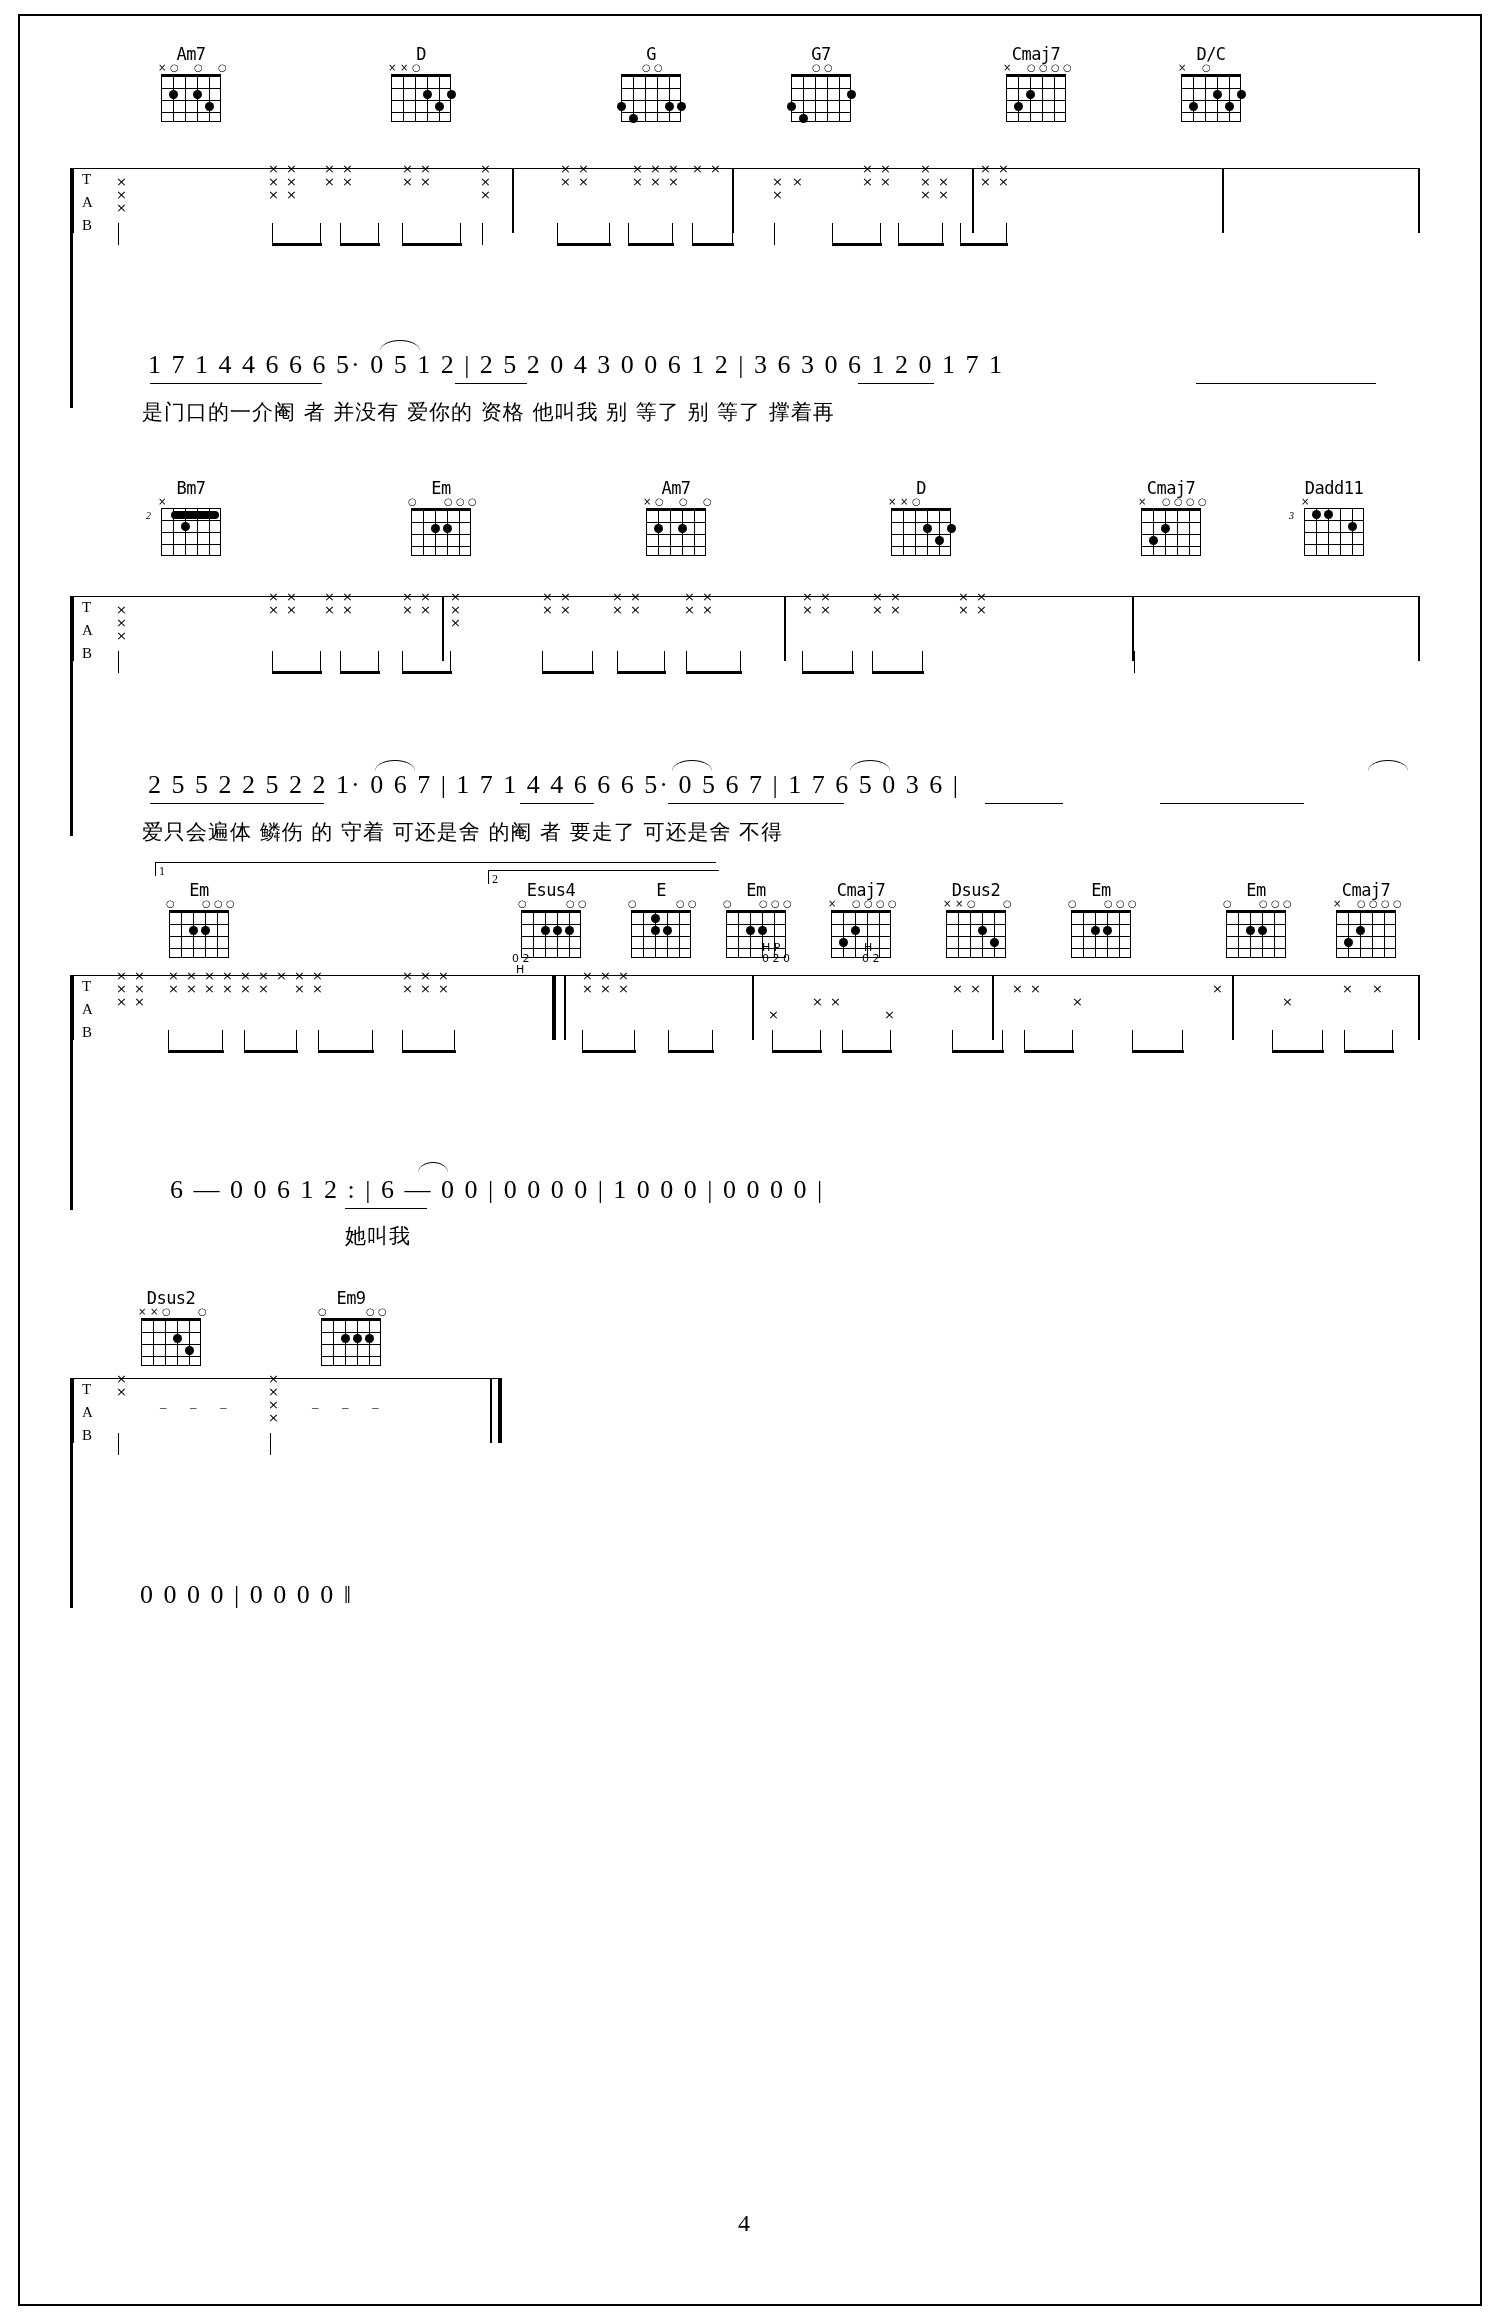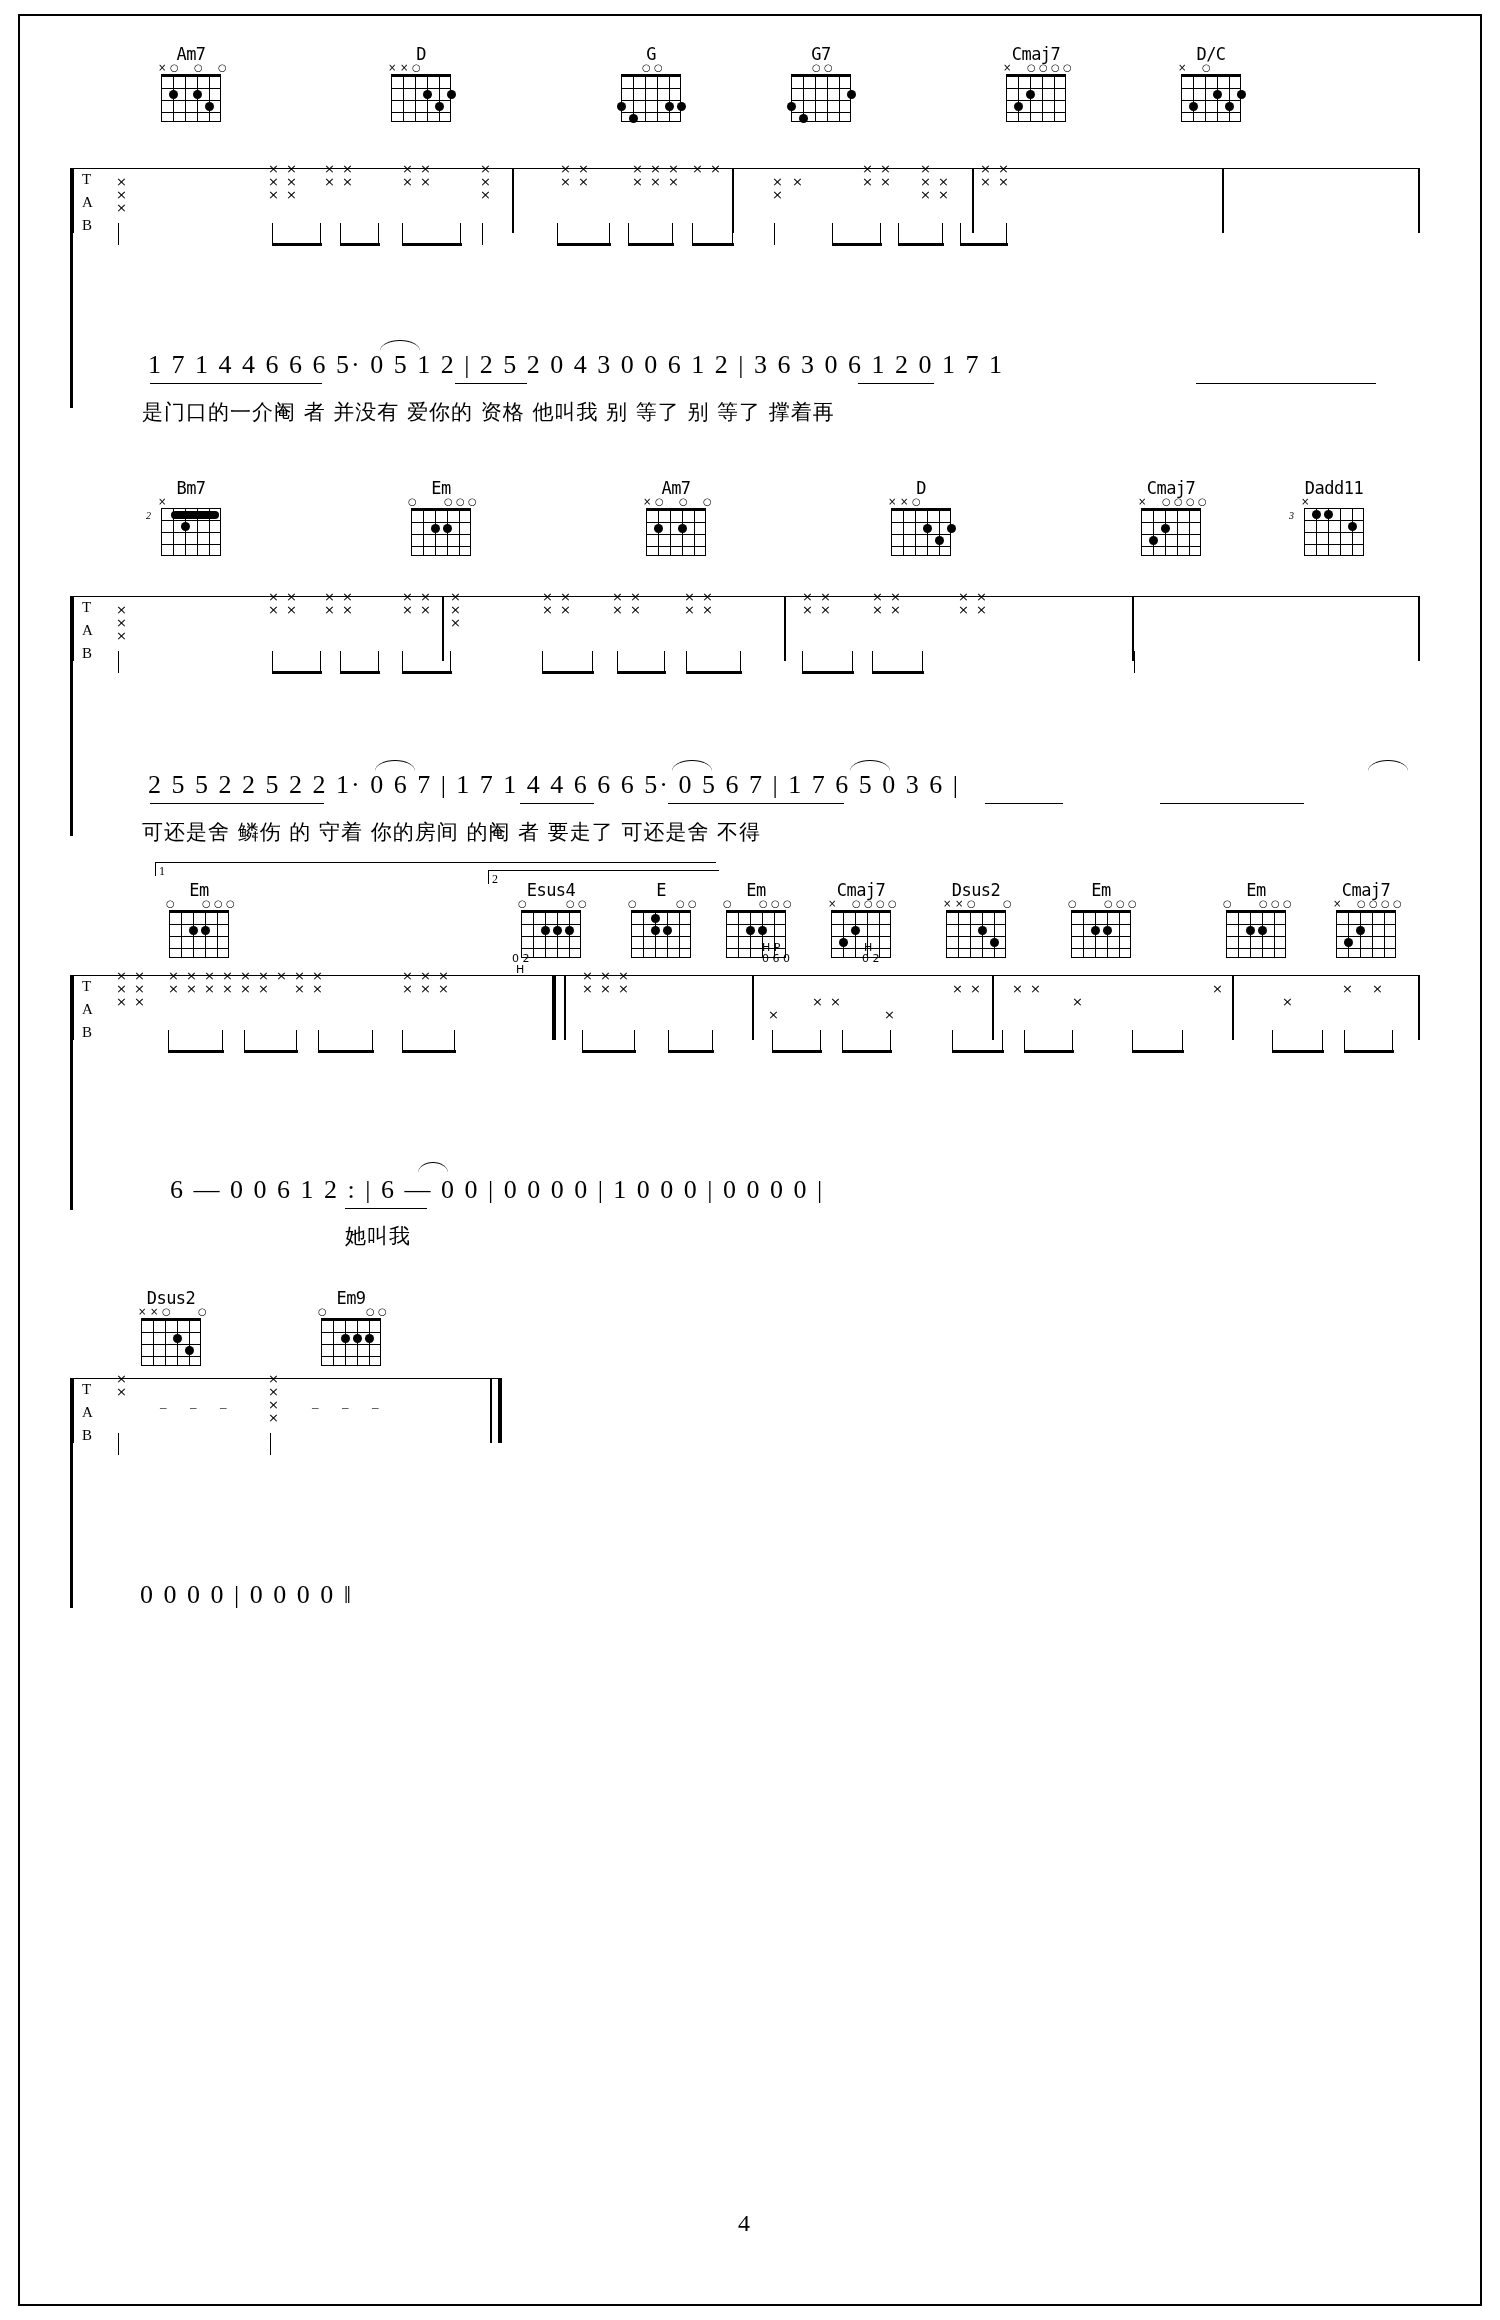--- a/index.html
+++ b/index.html
@@ -669,21 +669,21 @@
     <div class="slur" style="left:375px; top:760px; width:40px;"></div>
     <div class="slur" style="left:672px; top:760px; width:40px;"></div>
     <div class="slur" style="left:850px; top:760px; width:40px;"></div>
     <div class="slur" style="left:1368px; top:760px; width:40px;"></div>
     <div class="underline1" style="left:150px; top:803px; width:174px;"></div>
     <div class="underline1" style="left:520px; top:803px; width:74px;"></div>
     <div class="underline1" style="left:668px; top:803px; width:176px;"></div>
     <div class="underline1" style="left:985px; top:803px; width:78px;"></div>
     <div class="underline1" style="left:1160px; top:803px; width:144px;"></div>
 
-    <div class="lyrics" style="left:142px; top:818px;">可还是舍 鳞伤 的      守着 你的房间  的阉 者    要走了 可还是舍  不得</div>
+    <div class="lyrics" style="left:142px; top:818px;">爱只会遍体 鳞伤 的      守着 可还是舍  的阉 者    要走了 可还是舍  不得</div>
   </div>
 
   <div class="system" style="left:0; top:0;">
 
     <div class="repeatbracket" style="left:155px; top:862px; width:560px;">
       <span>1</span>
     </div>
     <div class="repeatbracket" style="left:488px; top:870px; width:230px;">
       <span>2</span>
     </div>
@@ -944,21 +944,21 @@
       <div class="xmark" style="left:940px; top:7px;">×</div>
       <div class="xmark" style="left:958px; top:7px;">×</div>
       <div class="xmark" style="left:1000px; top:20px;">×</div>
       <div class="xmark" style="left:1140px; top:7px;">×</div>
       <div class="xmark" style="left:1210px; top:20px;">×</div>
       <div class="xmark" style="left:1270px; top:7px;">×</div>
       <div class="xmark" style="left:1300px; top:7px;">×</div>
 
       <div class="smalltext" style="left:440px; top:-22px;">0 2</div>
       <div class="smalltext" style="left:444px; top:-11px;">H</div>
-      <div class="smalltext" style="left:690px; top:-22px;">0 6 0</div>
+      <div class="smalltext" style="left:690px; top:-22px;">0 2 0</div>
       <div class="smalltext" style="left:690px; top:-33px;">H P</div>
       <div class="smalltext" style="left:790px; top:-22px;">0 2</div>
       <div class="smalltext" style="left:792px; top:-33px;">H</div>
 
       <div class="stem" style="left:96px; top:55px; height:22px"></div>
       <div class="stem" style="left:150px; top:55px; height:22px"></div>
       <div class="beam" style="left:96px; top:75px; width:56px"></div>
       <div class="stem" style="left:172px; top:55px; height:22px"></div>
       <div class="stem" style="left:224px; top:55px; height:22px"></div>
       <div class="beam" style="left:172px; top:75px; width:54px"></div>

